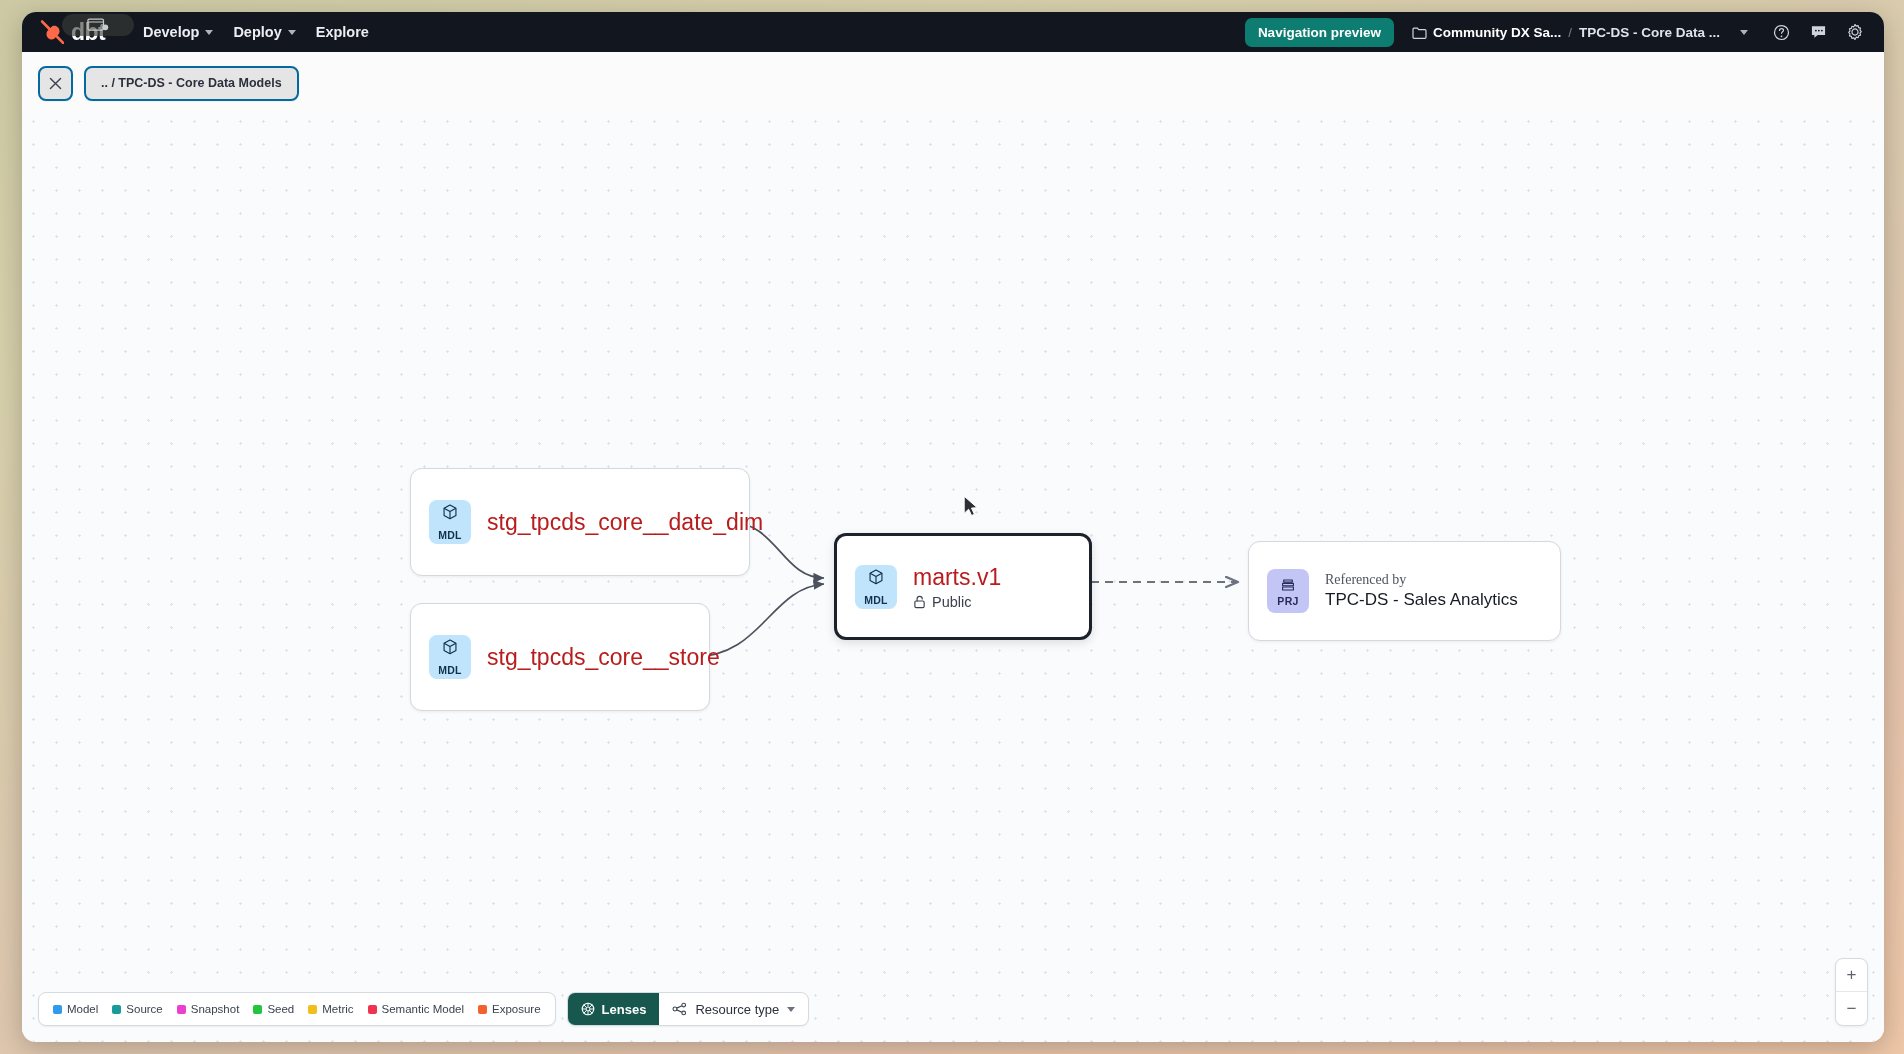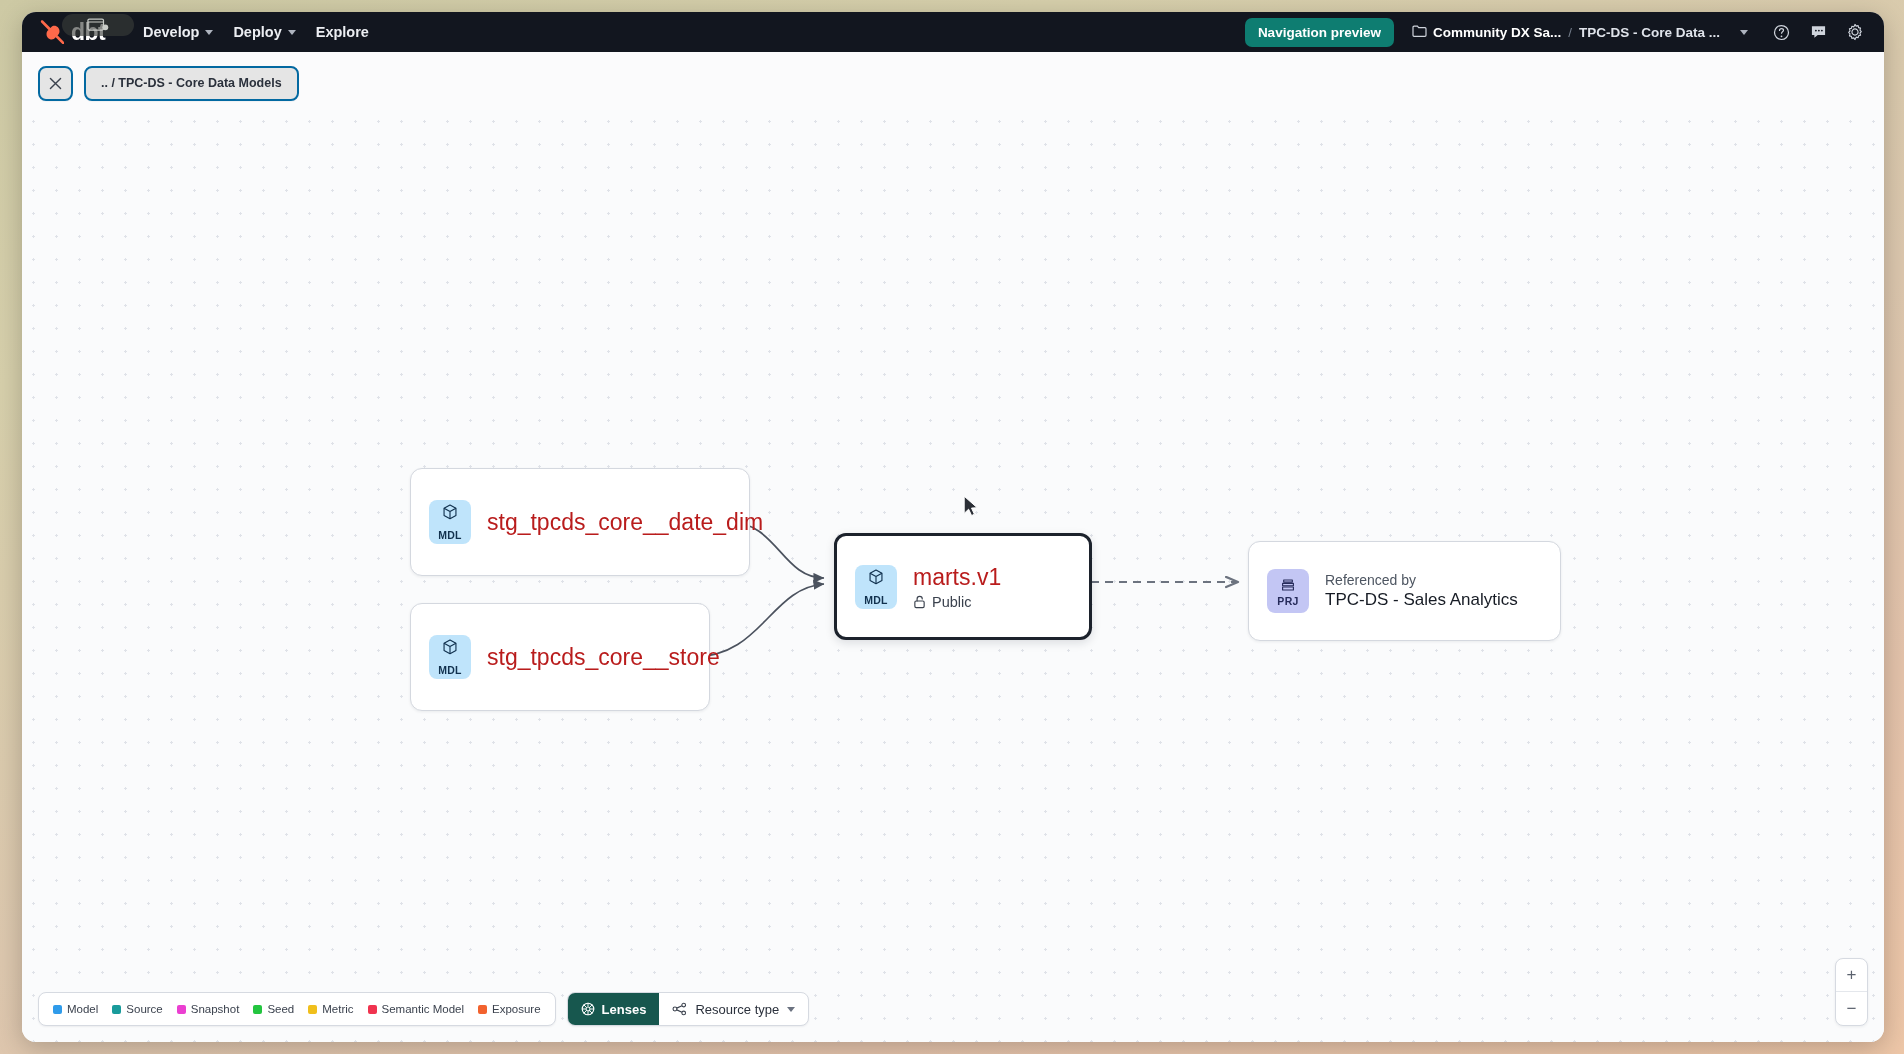--- a/index.html
+++ b/index.html
@@ -40,21 +40,21 @@
     padding: 6px 10px; border-radius:6px; cursor:pointer;
     white-space: nowrap;
   }
   .chev { width:0;height:0;border-left:4px solid transparent;border-right:4px solid transparent;border-top:5px solid #aeb4bf; display:inline-block; }
   .spacer { flex: 1 1 auto; }
   #navpreview {
     background:#0e7d71; color:#fff; font-size:13.5px; font-weight:600;
     padding: 7px 13px; border-radius: 7px; cursor:pointer; white-space:nowrap;
   }
   .crumb-nav { display:flex; align-items:center; gap:7px; margin-left: 18px; font-size:13.5px; white-space:nowrap;}
-  .crumb-nav .acct { font-weight:700; color:#fff; cursor:pointer; display:flex; align-items:flex-start; gap:6px;}
+  .crumb-nav .acct { font-weight:700; color:#fff; cursor:pointer; display:flex; align-items:flex-end; gap:6px;}
   .crumb-nav .sep { color:#737c8a; }
   .crumb-nav .proj { font-weight:600; color:#dfe3ea; cursor:pointer; }
   .icon-btn-dark { width:26px; height:26px; display:flex; align-items:center; justify-content:center; cursor:pointer; border-radius:5px; margin-left: 4px;}
   
   #subbar {
     position: absolute; left:0; top:44px; right:0; height: 54px;
     display:flex; align-items:center; padding: 0 16px;
     z-index: 5;
   }
   .tbtn {
@@ -94,21 +94,21 @@
   .node.selected { border: 3px solid #1c222c; box-shadow: 0 3px 10px rgba(16,24,40,.13); }
   .badge {
     width:42px; height:44px; border-radius:8px; flex:none;
     display:flex; flex-direction:column; align-items:center; justify-content:center; gap:1px;
   }
   .badge.mdl { background:#bfe4fb; color:#11314e;gap:8px; }
   .badge.prj { background:#c3c6f4; color:#262b5a; }
   .badge-txt { font-size:10.5px; font-weight:700; letter-spacing:.3px; }
   .node-title { font-size:23px; color:#b91c1c; font-weight:500; white-space:nowrap; }
   .node-sub { display:flex; align-items:center; gap:6px; font-size:14.5px; color:#3b424e; margin-top:3px;}
-  .node-over { font-size:14px; color:#4d5561; }
+  .node-over { font-size:14px; color:#4d5561;font-family:Liberation Serif, serif; }
   .node-main { font-size:17px; color:#161b24; font-weight:500; white-space:nowrap; margin-top:2px;}
   
   #bottombar { position:absolute; left:16px; bottom:16px; display:flex; align-items:center; gap:11px; z-index:6; }
   #lensgroup { display:flex; border-radius:8px; overflow:hidden; border:1px solid #d6dae1; background:#fff; box-shadow:0 1px 2px rgba(16,24,40,.06); height:34px;}
   #lensbtn { background:#17574e; color:#fff; display:flex; align-items:center; gap:7px; padding: 0 13px; font-size:13px; font-weight:600; cursor:pointer;}
   #restypebtn { display:flex; align-items:center; gap:8px; padding: 0 13px; font-size:13px; color:#2b313c; cursor:pointer; }
   #legend {
     background:#fff; border:1px solid #d6dae1; border-radius:8px; height:34px;
     display:flex; align-items:center; gap:14px; padding: 0 14px;
     box-shadow:0 1px 2px rgba(16,24,40,.06);

